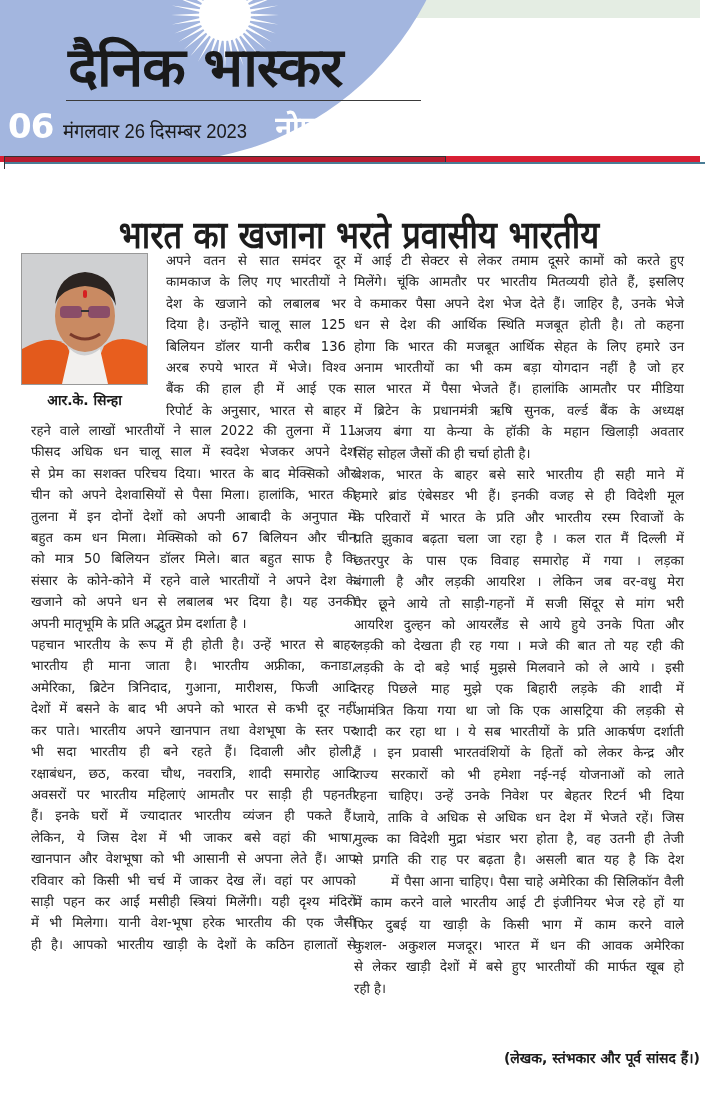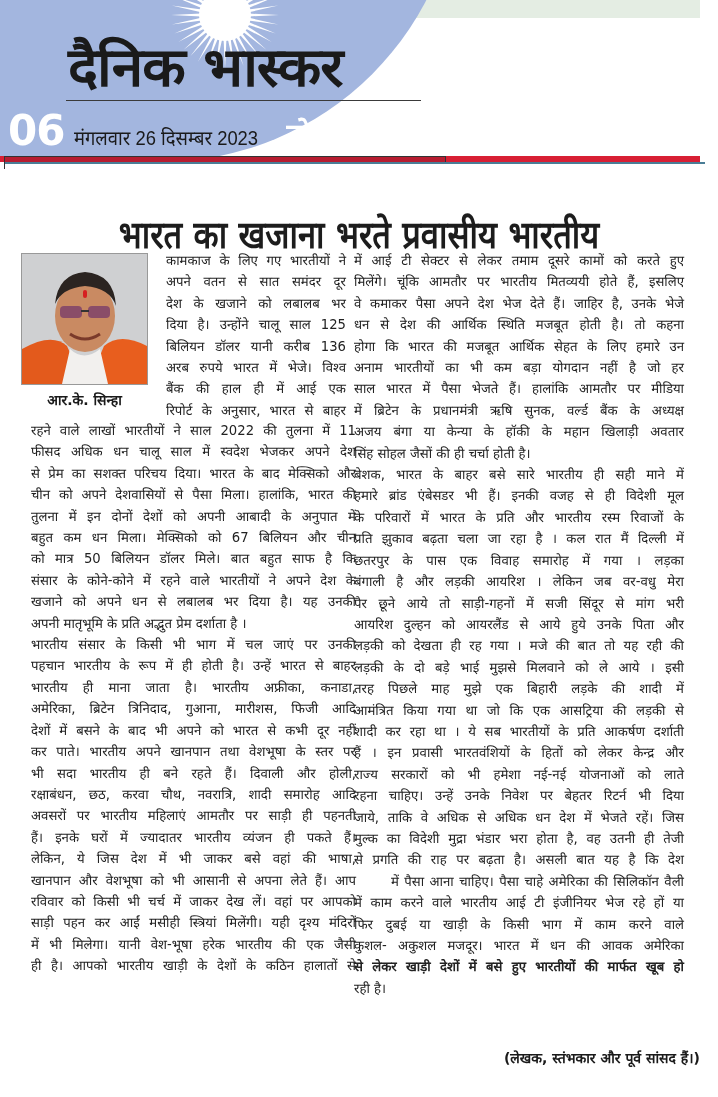--- a/index.html
+++ b/index.html
@@ -5,21 +5,21 @@
   html, body { margin: 0; padding: 0; background: #ffffff; }
   body { width: 718px; height: 1097px; position: relative; overflow: hidden; font-family: "DejaVu Sans", sans-serif; color: #1a1a1a; }
 
   .masthead { position: absolute; left: 0; top: 0; width: 700px; height: 162px; overflow: hidden; background: #ffffff; }
   .mh-topband { position: absolute; left: 0; top: 0; width: 718px; height: 18px; background: #e4ede3; }
   .mh-blue { position: absolute; left: -140px; top: -260px; width: 600px; height: 422px; background: #a3b6df; border-radius: 0 0 300px 0; }
   .mh-sun { position: absolute; left: 170px; top: -40px; width: 110px; height: 110px; }
   .mh-logo { position: absolute; left: 68px; top: 38px; font-family: "DejaVu Sans", sans-serif; font-weight: 900; font-size: 54px; line-height: 60px; color: #1a1a1a; letter-spacing: -1px; transform: scaleX(1.05); transform-origin: left; }
   .mh-rule { position: absolute; left: 66px; top: 100px; width: 355px; height: 1px; background: #3a3a3a; }
   .mh-dateline { position: absolute; left: 8px; top: 106px; height: 40px; display: flex; align-items: baseline; white-space: nowrap; }
-  .mh-page { font-family: "DejaVu Sans", sans-serif; font-weight: 800; font-size: 42px; color: #ffffff; margin-right: 10px; letter-spacing: -1px; }
+  .mh-page { font-family: "DejaVu Sans", sans-serif; font-weight: 800; font-size: 34px; color: #ffffff; margin-right: 10px; letter-spacing: -1px; }
   .mh-date { font-family: "Liberation Sans", sans-serif; font-size: 20px; color: #1a1a1a; margin-right: 12px; transform: scaleX(0.92); transform-origin: left; }
   .mh-edition { font-family: "DejaVu Sans", sans-serif; font-weight: 800; font-size: 30px; color: #ffffff; }
   .mh-redbar { position: absolute; left: 0; top: 156px; width: 718px; height: 6px; background: #d81f34; }
   .mh-redbar-dark { position: absolute; left: 4px; top: 156px; width: 440px; height: 5px; background: #b71c30; border: 1px solid #333; border-bottom: none; }
   .rule-under { position: absolute; left: 5px; top: 162px; width: 700px; height: 2px; background: #4a7d96; }
   .rule-under-left { position: absolute; left: 4px; top: 161px; width: 1px; height: 8px; background: #333; }
 
   .headline { position: absolute; left: 0; top: 186px; width: 718px; text-align: center; font-family: "DejaVu Sans", sans-serif; font-size: 38px; line-height: 48px; color: #1c1c1c; transform: scaleX(0.86); transform-origin: center; white-space: nowrap; }
 
   .photo { position: absolute; left: 21px; top: 253px; width: 125px; height: 130px; background: linear-gradient(180deg, #cfd1d4 0%, #d9d6d4 40%, #c9c5c3 100%); overflow: hidden; border: 1px solid #999; }
@@ -109,41 +109,40 @@
     <rect x="38" y="52" width="22" height="12" rx="4" fill="#7a3d6a" opacity="0.8"></rect>
     <rect x="66" y="52" width="22" height="12" rx="4" fill="#7a3d6a" opacity="0.8"></rect>
     <rect x="59" y="56" width="8" height="2" fill="#333"></rect>
     <rect x="61" y="36" width="4" height="8" rx="2" fill="#d62020"></rect>
     <path d="M48 80 Q63 90 78 80" stroke="#7a3a2a" stroke-width="3" fill="none"></path>
   </svg>
 </div>
 <div class="byline">आर.के. सिन्हा</div>
 
 <div class="col col-left-top" id="introCol">
+    <span class="line" style="display: block;">अपने वतन से सात समंदर दूर</span>
     <span class="line" style="display: block;">कामकाज के लिए गए भारतीयों ने</span>
-    <span class="line" style="display: block;">अपने वतन से सात समंदर दूर</span>
     <span class="line" style="display: block;">देश के खजाने को लबालब भर</span>
     <span class="line" style="display: block;">दिया है। उन्होंने चालू साल 125</span>
     <span class="line" style="display: block;">बिलियन डॉलर यानी करीब 136</span>
     <span class="line" style="display: block;">अरब रुपये भारत में भेजे। विश्व</span>
     <span class="line" style="display: block;">बैंक की हाल ही में आई एक</span>
     <span class="line" style="display: block;">रिपोर्ट के अनुसार, भारत से बाहर</span>
   </div>
 <div class="col col-left-main" id="leftCol">
     <span class="line" style="display: block;">रहने वाले लाखों भारतीयों ने साल 2022 की तुलना में 11</span>
     <span class="line" style="display: block;">फीसद अधिक धन चालू साल में स्वदेश भेजकर अपने देश</span>
     <span class="line" style="display: block;">से प्रेम का सशक्त परिचय दिया। भारत के बाद मेक्सिको और</span>
     <span class="line" style="display: block;">चीन को अपने देशवासियों से पैसा मिला। हालांकि, भारत की</span>
     <span class="line" style="display: block;">तुलना में इन दोनों देशों को अपनी आबादी के अनुपात में</span>
     <span class="line" style="display: block;">बहुत कम धन मिला। मेक्सिको को 67 बिलियन और चीन</span>
     <span class="line" style="display: block;">को मात्र 50 बिलियन डॉलर मिले। बात बहुत साफ है कि</span>
     <span class="line" style="display: block;">संसार के कोने-कोने में रहने वाले भारतीयों ने अपने देश के</span>
     <span class="line" style="display: block;">खजाने को अपने धन से लबालब भर दिया है। यह उनकी</span>
     <span class="line last" style="display: block;">अपनी मातृभूमि के प्रति अद्भुत प्रेम दर्शाता है ।</span>
-    <span class="line" style="display: block;">भारतीय संसार के किसी भी भाग में चल जाएं पर उनकी</span>
     <span class="line" style="display: block;">पहचान भारतीय के रूप में ही होती है। उन्हें भारत से बाहर</span>
     <span class="line" style="display: block;">भारतीय ही माना जाता है। भारतीय अफ्रीका, कनाडा,</span>
     <span class="line" style="display: block;">अमेरिका, ब्रिटेन त्रिनिदाद, गुआना, मारीशस, फिजी आदि</span>
     <span class="line" style="display: block;">देशों में बसने के बाद भी अपने को भारत से कभी दूर नहीं</span>
     <span class="line" style="display: block;">कर पाते। भारतीय अपने खानपान तथा वेशभूषा के स्तर पर</span>
     <span class="line" style="display: block;">भी सदा भारतीय ही बने रहते हैं। दिवाली और होली,</span>
     <span class="line" style="display: block;">रक्षाबंधन, छठ, करवा चौथ, नवरात्रि, शादी समारोह आदि</span>
     <span class="line" style="display: block;">अवसरों पर भारतीय महिलाएं आमतौर पर साड़ी ही पहनती</span>
     <span class="line" style="display: block;">हैं। इनके घरों में ज्यादातर भारतीय व्यंजन ही पकते हैं।</span>
     <span class="line" style="display: block;">लेकिन, ये जिस देश में भी जाकर बसे वहां की भाषा,</span>
@@ -180,17 +179,17 @@
     <span class="line" style="display: block;">हैं । इन प्रवासी भारतवंशियों के हितों को लेकर केन्द्र और</span>
     <span class="line" style="display: block;">राज्य सरकारों को भी हमेशा नई-नई योजनाओं को लाते</span>
     <span class="line" style="display: block;">रहना चाहिए। उन्हें उनके निवेश पर बेहतर रिटर्न भी दिया</span>
     <span class="line" style="display: block;">जाये, ताकि वे अधिक से अधिक धन देश में भेजते रहें। जिस</span>
     <span class="line" style="display: block;">मुल्क का विदेशी मुद्रा भंडार भरा होता है, वह उतनी ही तेजी</span>
     <span class="line" style="display: block;">से प्रगति की राह पर बढ़ता है। असली बात यह है कि देश</span>
     <span class="line" style="display: block; margin-left: 37px;">में पैसा आना चाहिए। पैसा चाहे अमेरिका की सिलिकॉन वैली</span>
     <span class="line" style="display: block;">में काम करने वाले भारतीय आई टी इंजीनियर भेज रहे हों या</span>
     <span class="line" style="display: block;">फिर दुबई या खाड़ी के किसी भाग में काम करने वाले</span>
     <span class="line" style="display: block;">कुशल- अकुशल मजदूर। भारत में धन की आवक अमेरिका</span>
-    <span class="line" style="display: block; font-weight: bold;">से लेकर खाड़ी देशों में बसे हुए भारतीयों की मार्फत खूब हो</span>
+    <span class="line" style="display: block;">से लेकर खाड़ी देशों में बसे हुए भारतीयों की मार्फत खूब हो</span>
     <span class="line last" style="display: block;">रही है।</span>
   </div>
 
 <div class="signoff">(लेखक, स्तंभकार और पूर्व सांसद हैं।)</div>
 
 </body></html>

